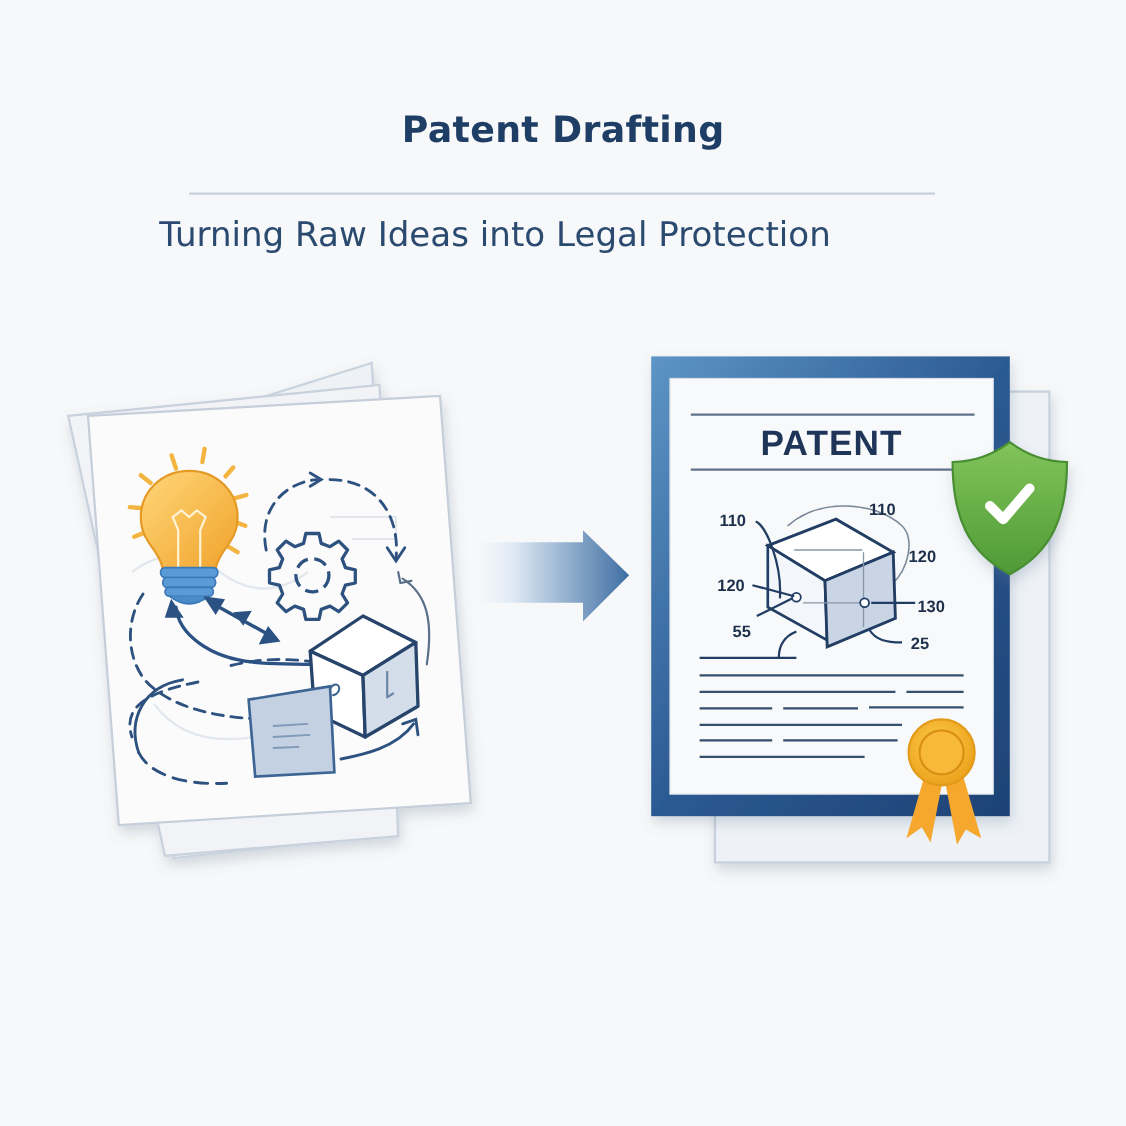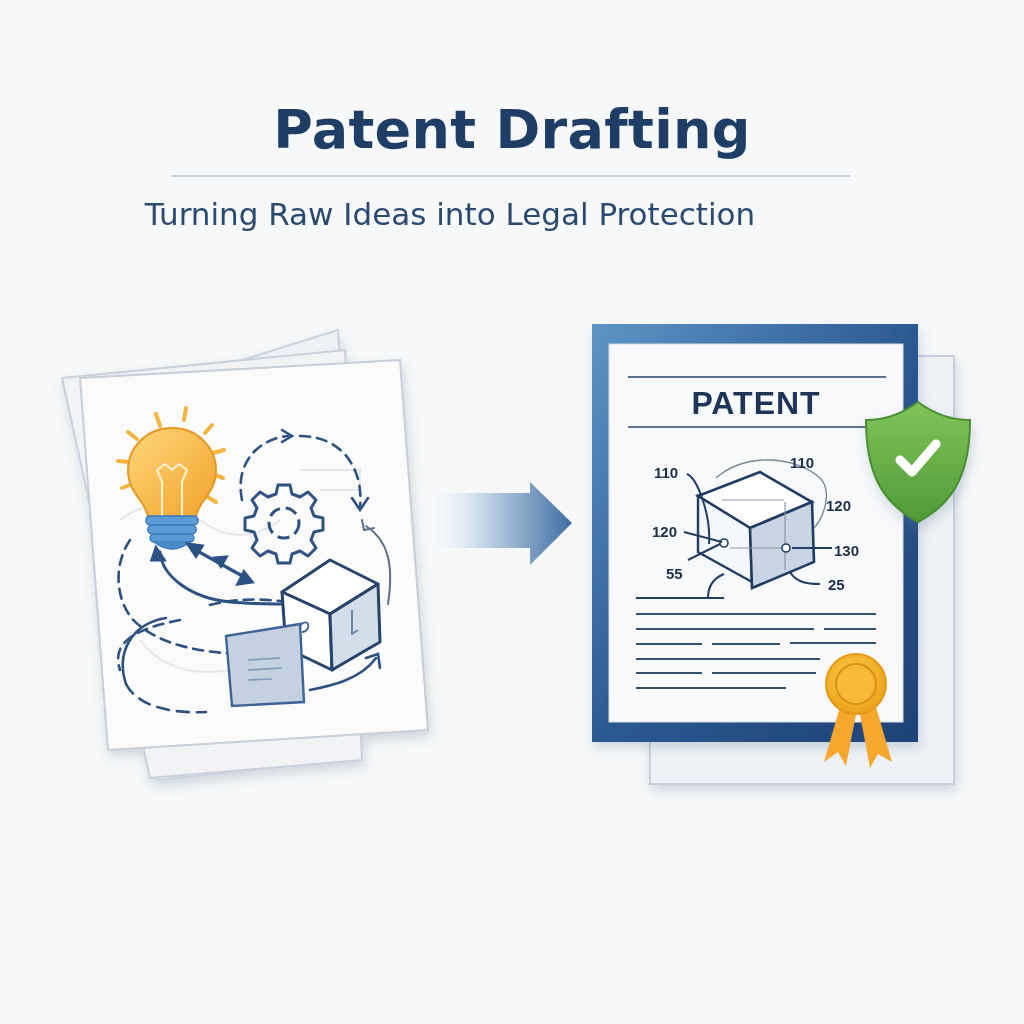--- a/index.html
+++ b/index.html
@@ -4,21 +4,21 @@
 <style>
   html, body { margin: 0; padding: 0; }
   body {
     width: 1024px; height: 1024px; overflow: hidden; position: relative;
     background: #f7f8f9;
     font-family: "Liberation Sans", sans-serif;
   }
   .title {
     position: absolute; left: 0; width: 1024px; top: 98px;
     text-align: center; font-family: "DejaVu Sans", sans-serif;
-    font-weight: bold; font-size: 54px; color: #1f3e66; letter-spacing: 0.3px;
+    font-weight: bold; font-size: 33px; color: #1f3e66; letter-spacing: 0.3px;
   }
   .divider {
     position: absolute; left: 172px; width: 678px; top: 175px; height: 2px;
     background: #c6d0dc;
   }
   .subtitle {
     position: absolute; left: 0; width: 900px; top: 196px;
     text-align: center; font-family: "DejaVu Sans", sans-serif;
     font-size: 31px; color: #2b4a70; font-weight: normal;
   }

